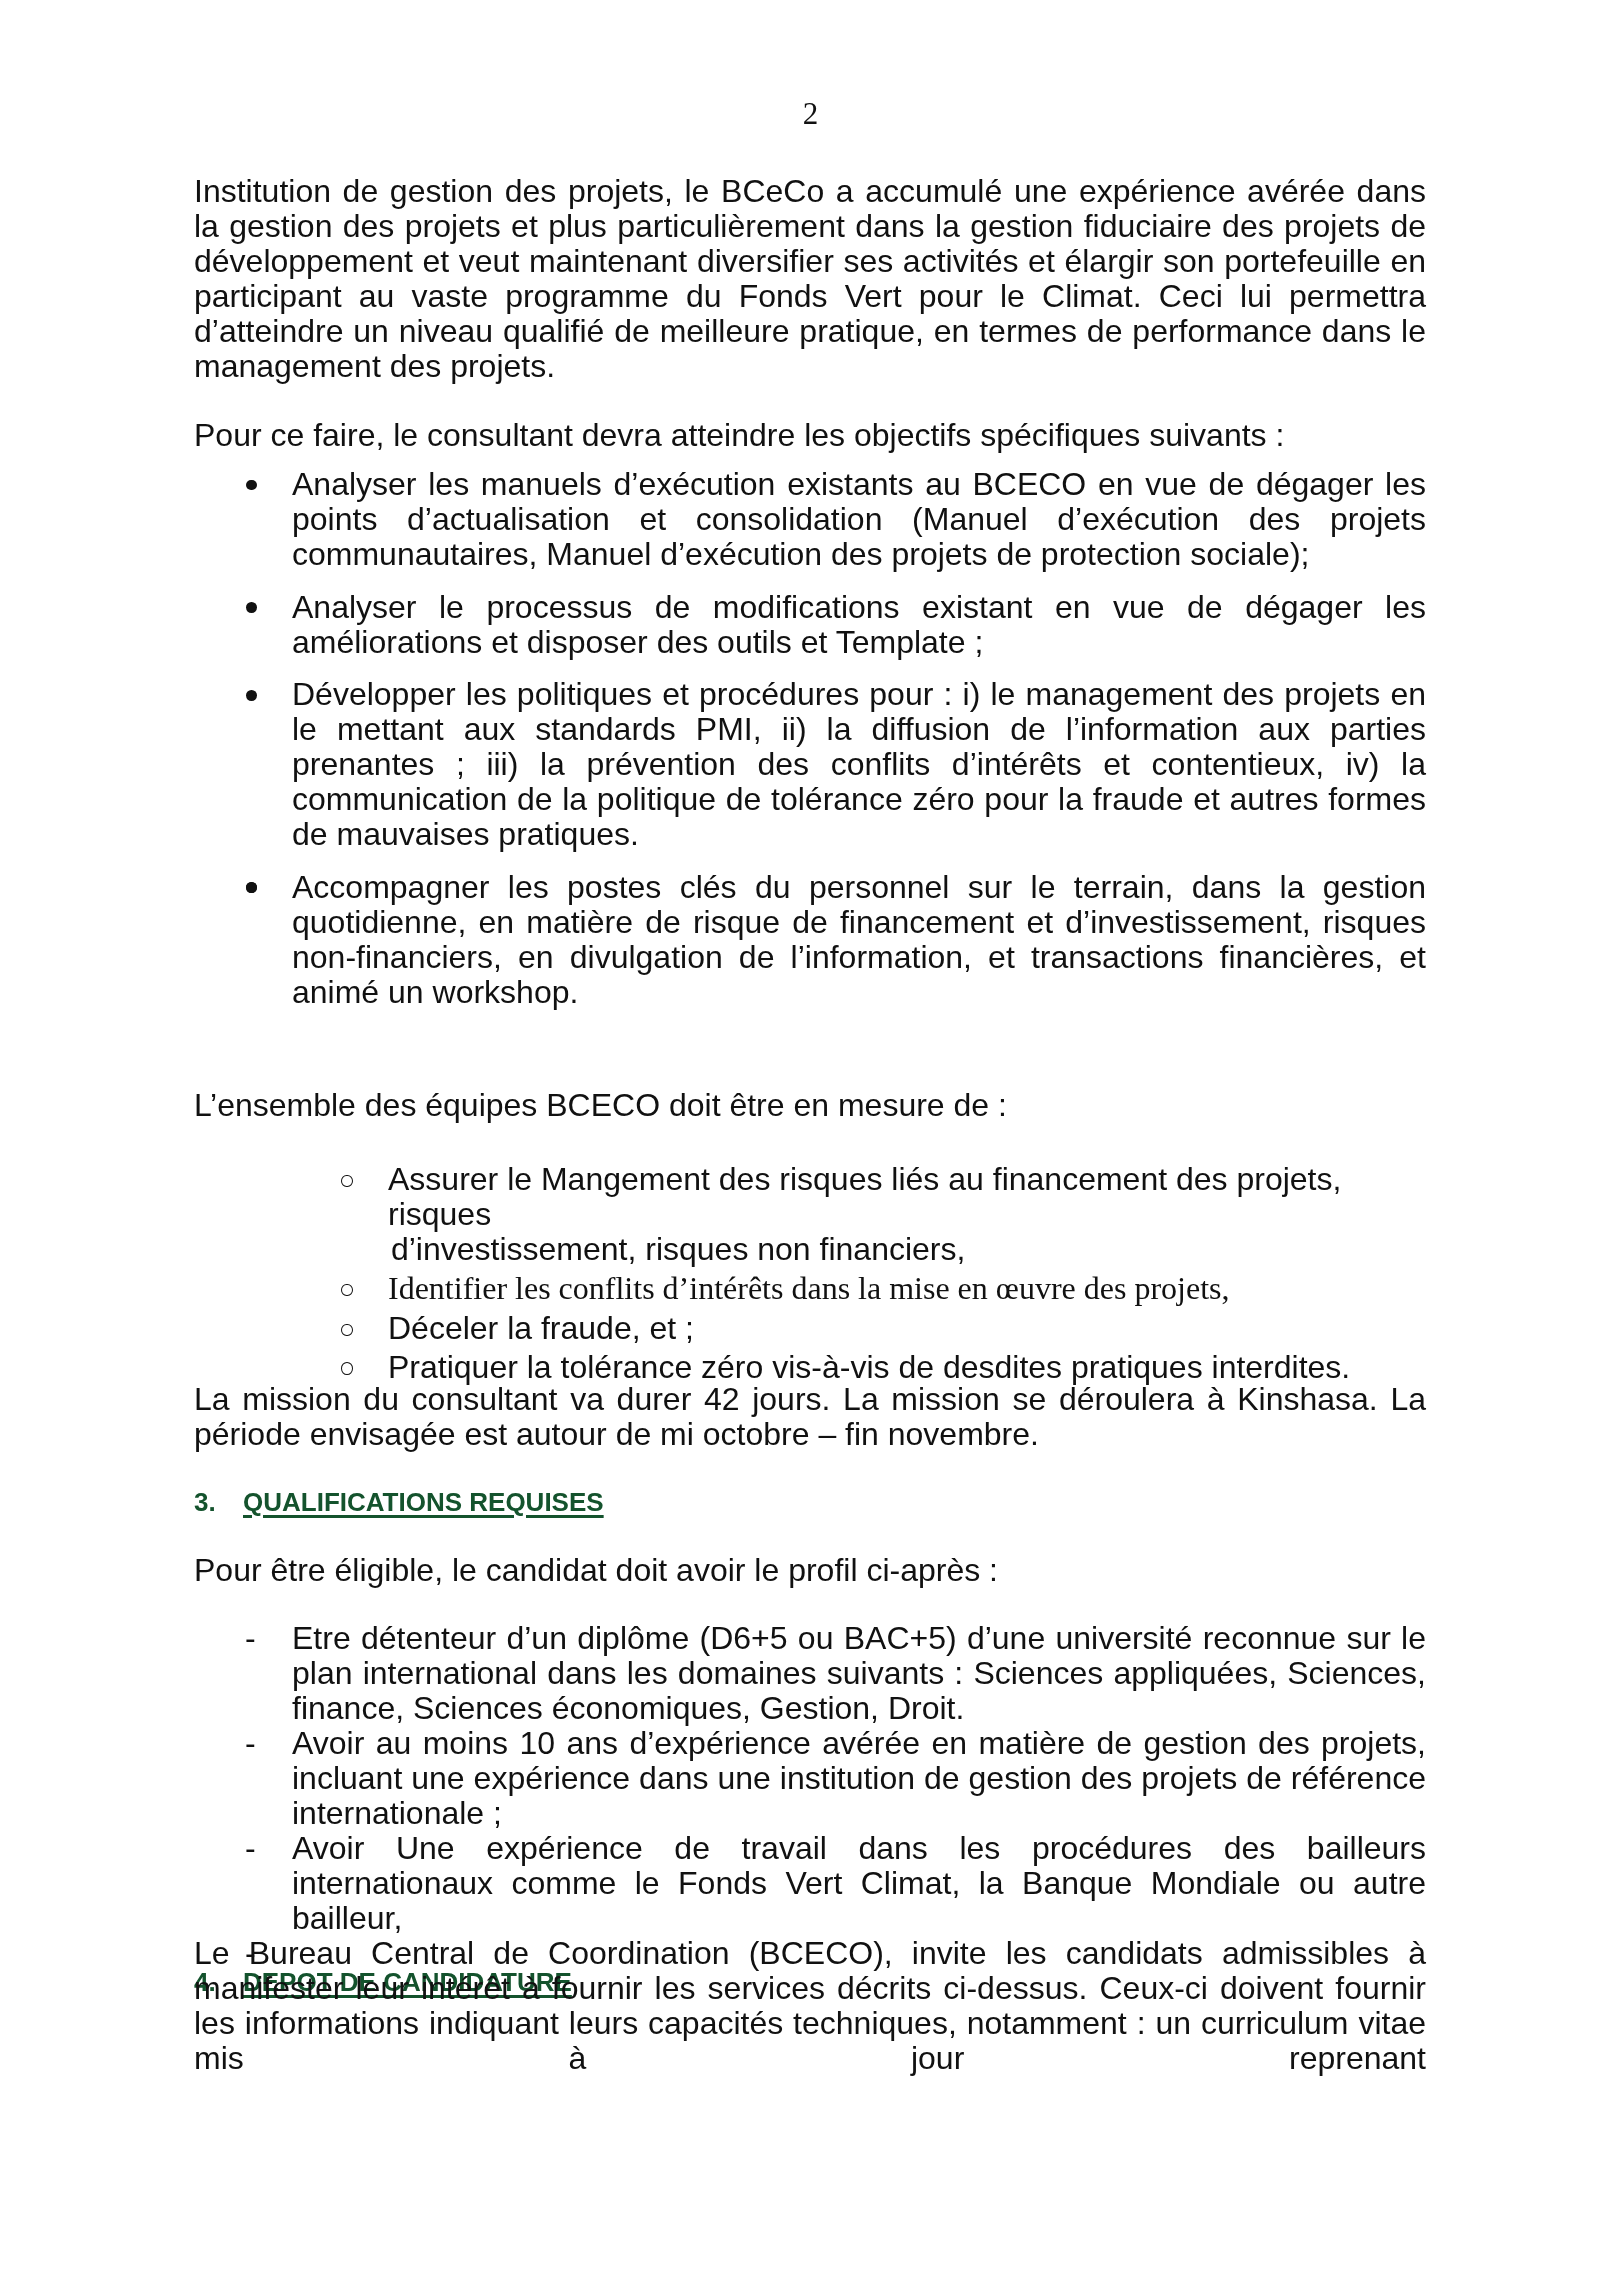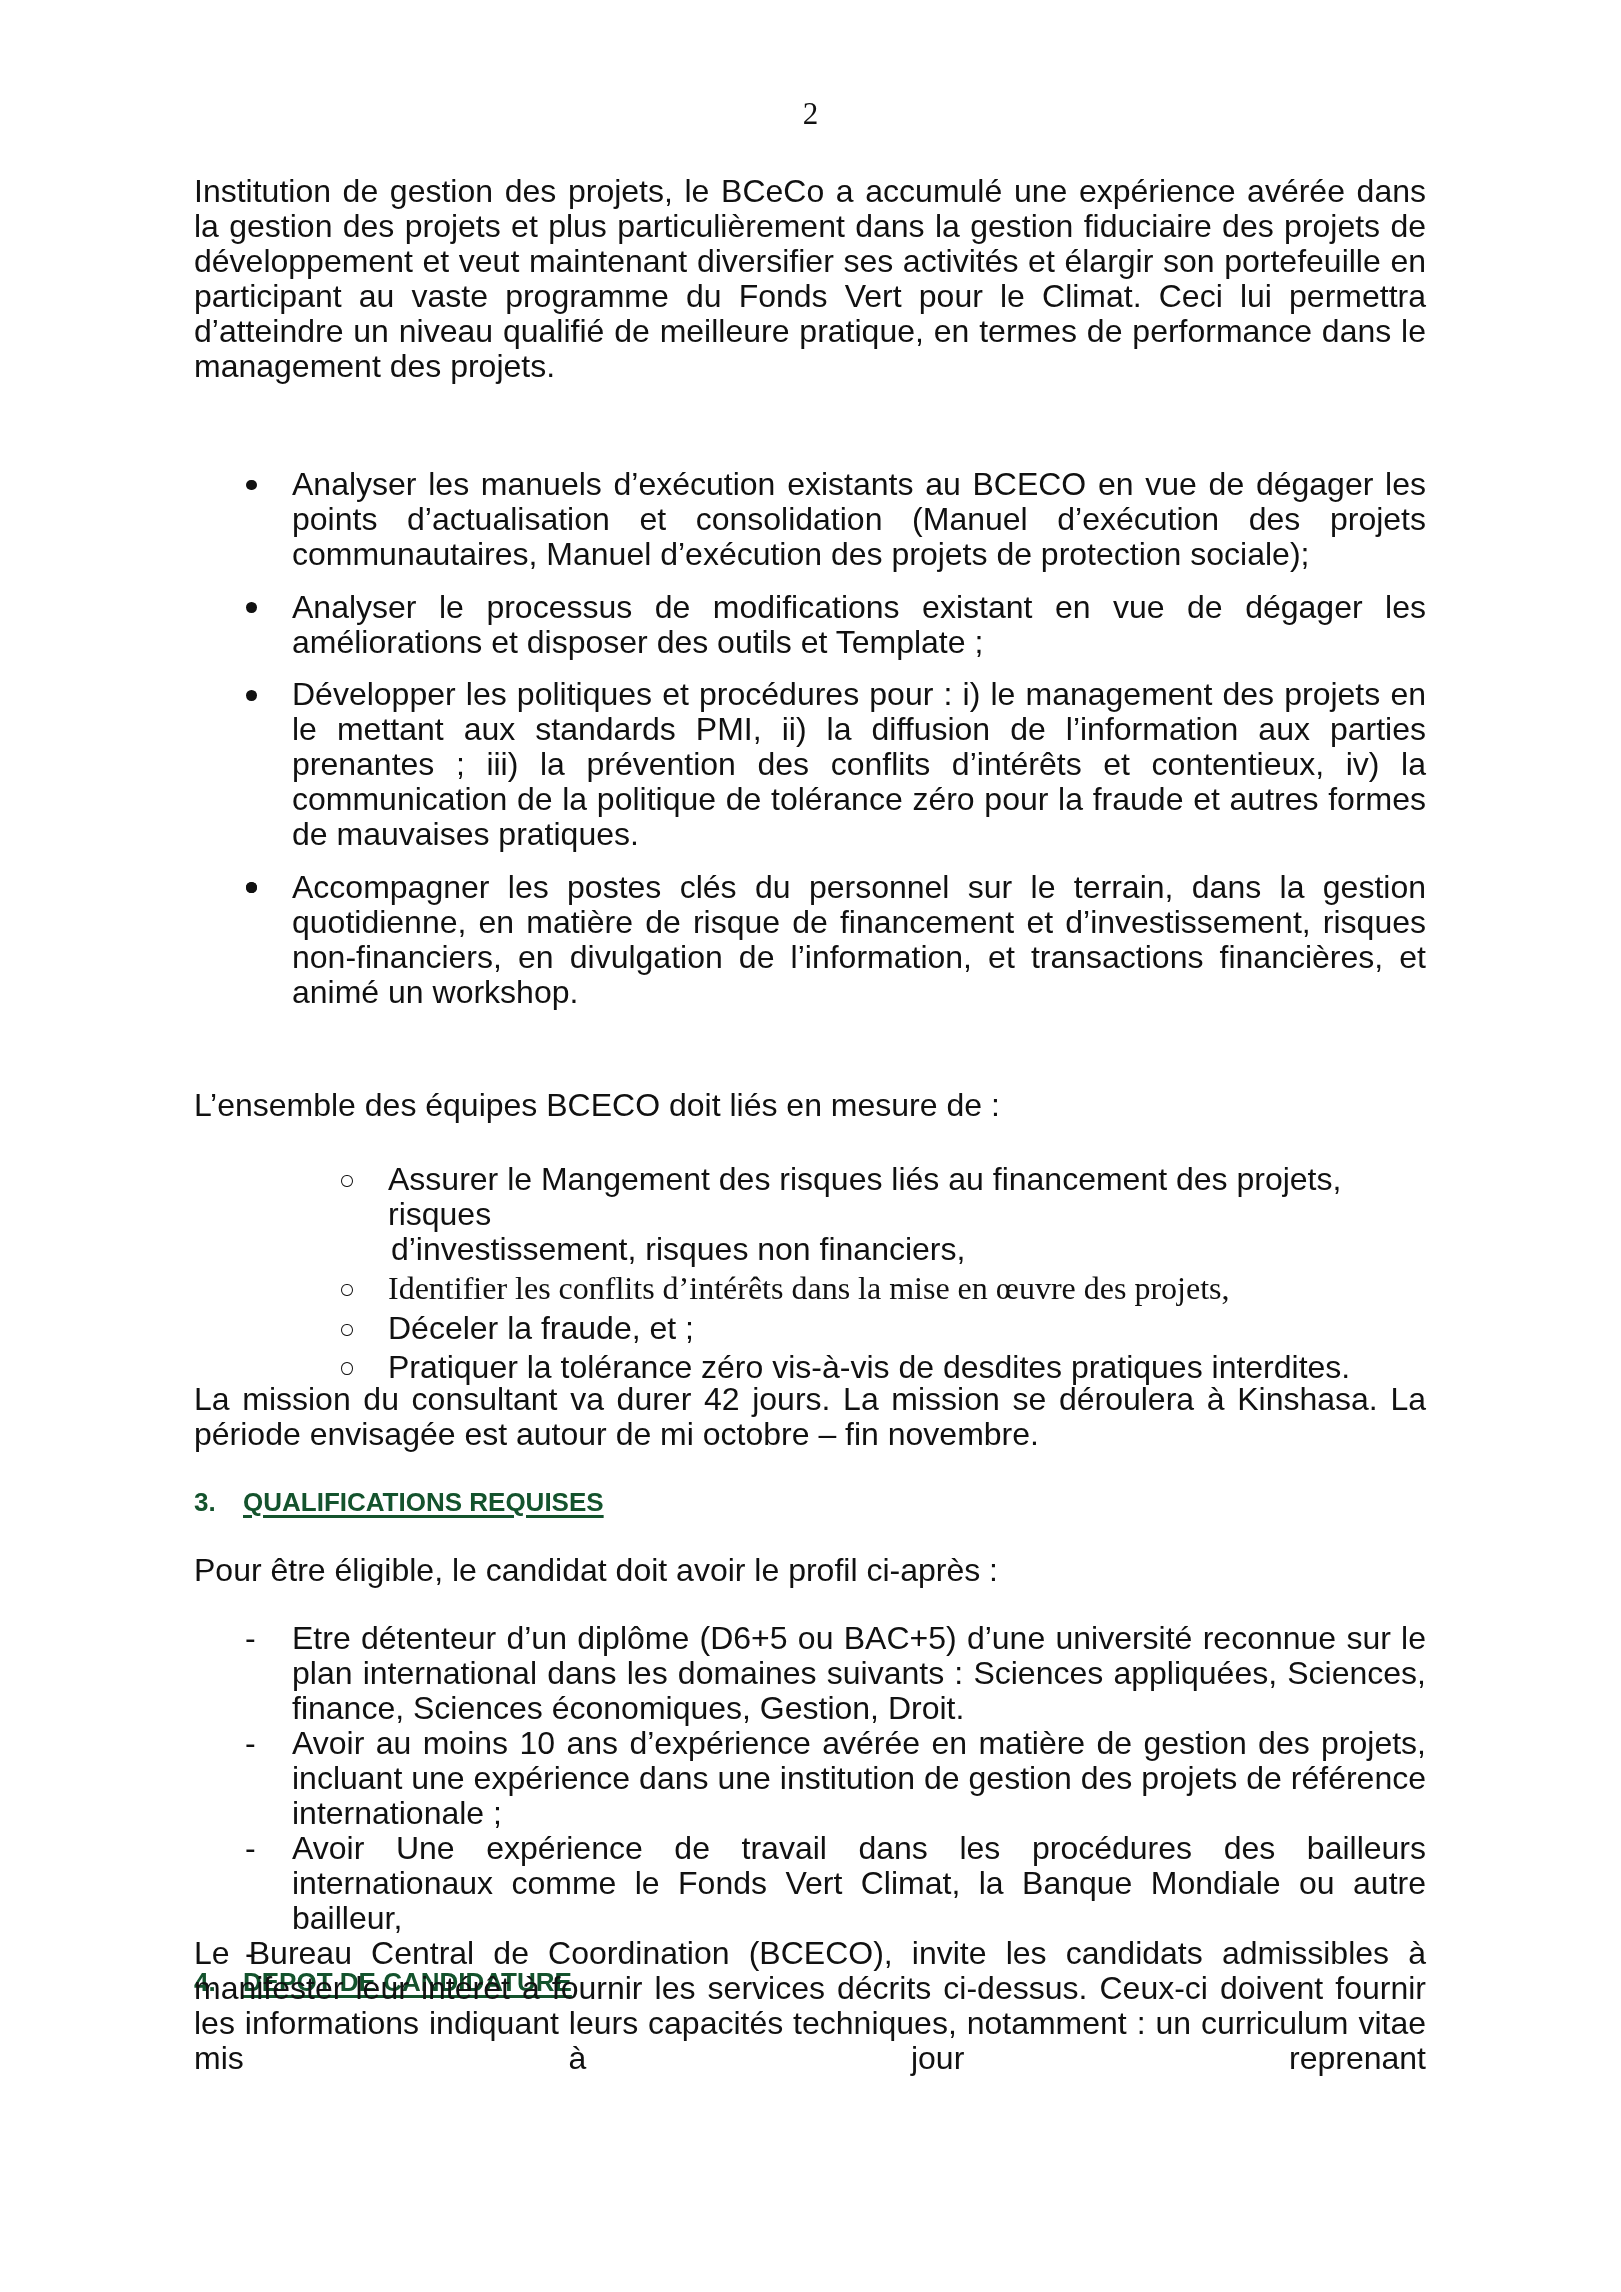--- a/index.html
+++ b/index.html
@@ -27,20 +27,21 @@
 </style>
 </head>
 <body>
 
 <div class="page">
 
   <div class="pagenum">2</div>
 
   <p class="txt block justify" style="top:174px;">Institution de gestion des projets, le BCeCo a accumulé une expérience avérée dans la gestion des projets et plus particulièrement  dans la gestion fiduciaire des projets de développement et veut maintenant  diversifier ses activités et élargir son portefeuille en participant au vaste programme du Fonds Vert pour le Climat. Ceci lui permettra d’atteindre un niveau qualifié de meilleure pratique, en termes de performance dans le management des projets.</p>
 
+  <p class="txt block" style="top:418px;">Pour ce faire, le consultant devra atteindre les objectifs spécifiques suivants :</p>
 
   <div class="txt bl" style="top:467px;">
     <div class="item" style="margin-bottom:17.6px;">
       <span class="dot"></span>
       <span>Analyser les manuels d’exécution existants au BCECO en vue de dégager les points d’actualisation et consolidation (Manuel d’exécution des projets communautaires, Manuel d’exécution des projets de protection sociale);</span>
     </div>
     <div class="item" style="margin-bottom:17.6px;">
       <span class="dot"></span>
       <span>Analyser le processus de modifications existant en vue de dégager les améliorations et disposer des outils et Template ;</span>
     </div>
@@ -50,21 +51,21 @@
     </div>
     <div class="item" style="margin-bottom:17.6px;">
       <span class="dot"></span>
     </div>
     <div class="item">
       <span class="dot"></span>
       <span>Accompagner les postes clés du personnel sur le terrain, dans la gestion quotidienne, en matière de risque de financement et d’investissement, risques non-financiers,  en divulgation de l’information, et transactions financières, et animé un workshop.</span>
     </div>
   </div>
 
-  <p class="txt block" style="top:1088px;">L’ensemble des équipes BCECO doit liés en mesure de :</p>
+  <p class="txt block" style="top:1088px;">L’ensemble des équipes BCECO doit être en mesure de :</p>
 
   <div class="txt olist" style="top:1162px;">
     <div class="item" style="margin-bottom:3.9px;">
       <span class="circ"></span>
       <div>Assurer le Mangement des risques liés au financement des projets, risques</div>
       <div class="cont">d’investissement, risques non financiers,</div>
     </div>
     <div class="item" style="margin-bottom:5px;font-family:Liberation Serif, serif;">
       <span class="circ"></span>
       <div>Identifier  les conflits d’intérêts dans la mise en œuvre des projets,</div>

